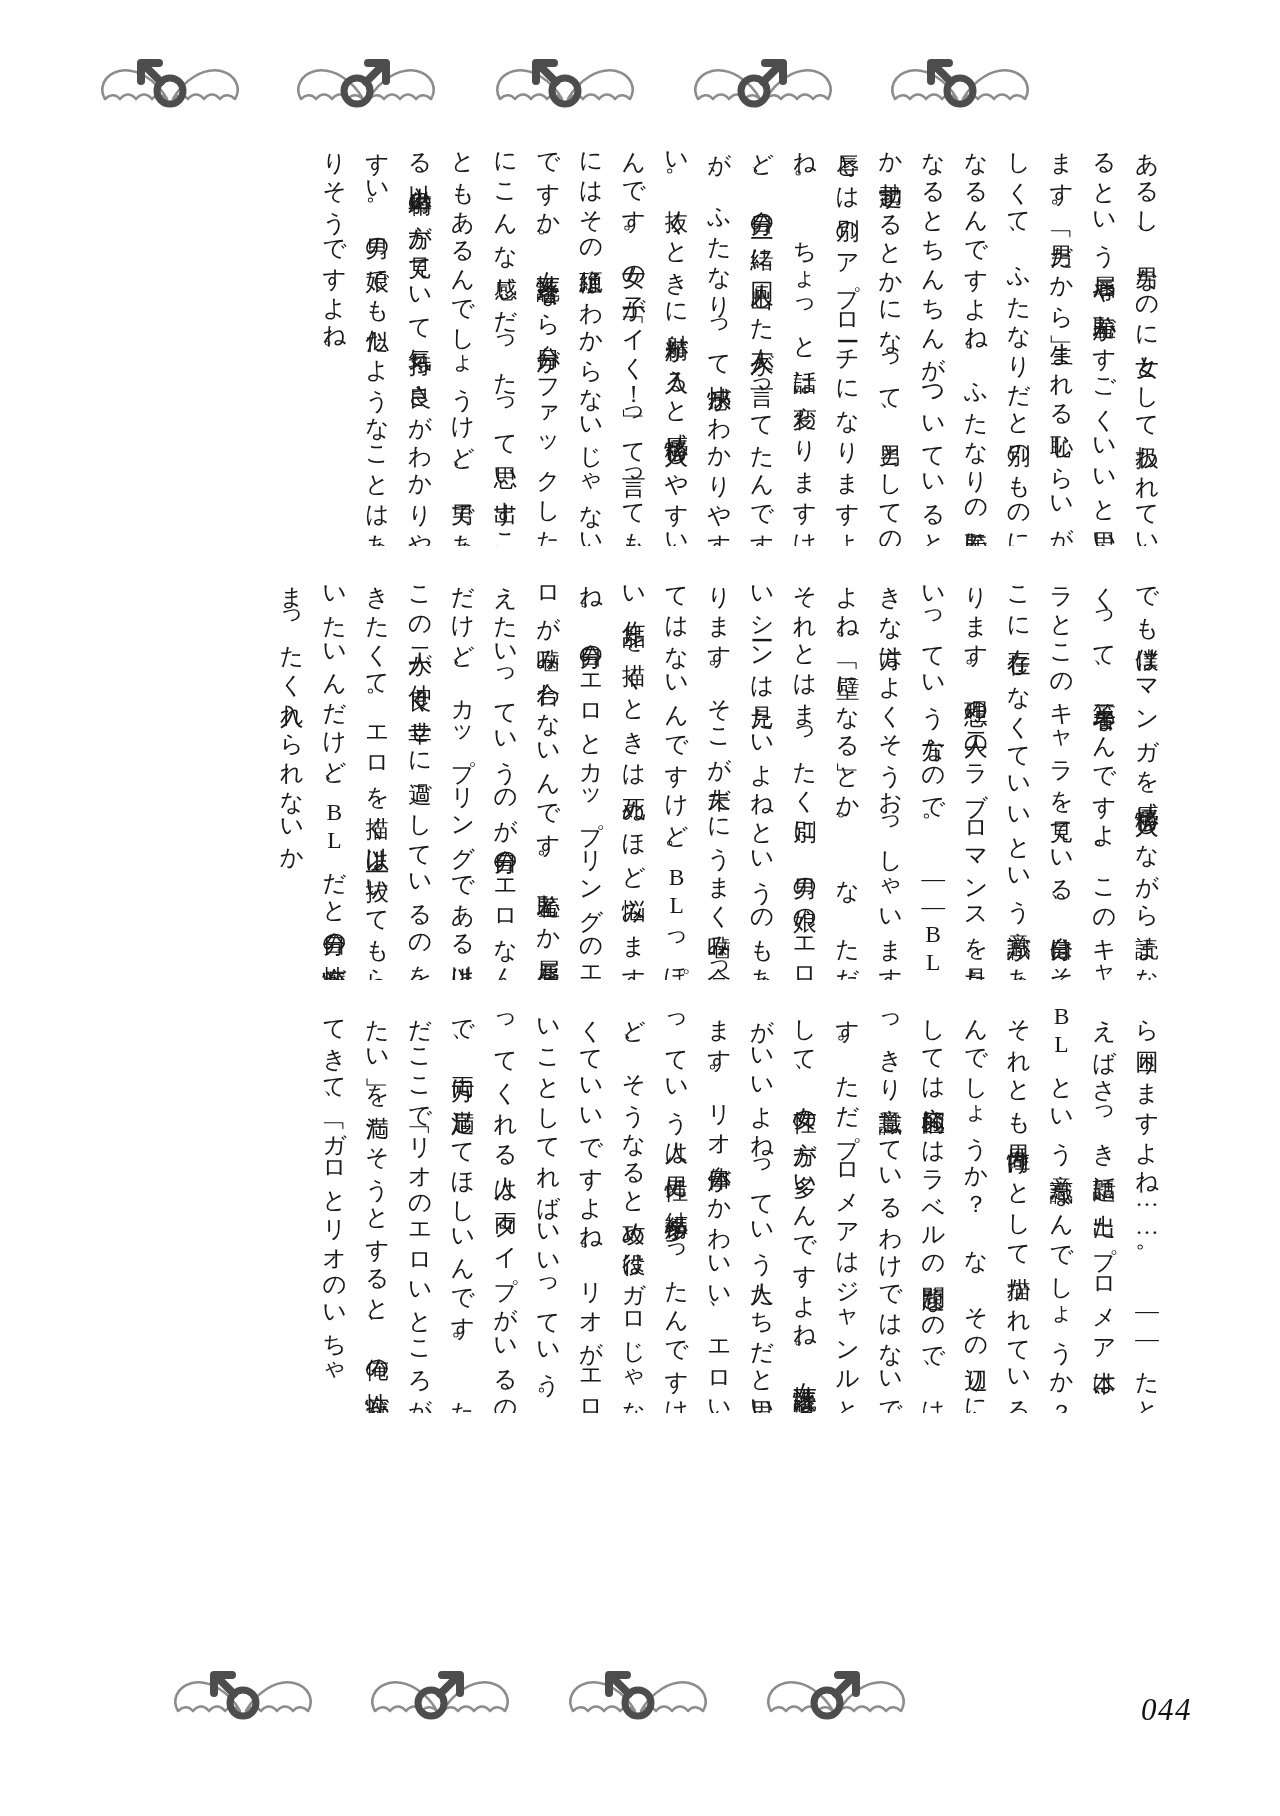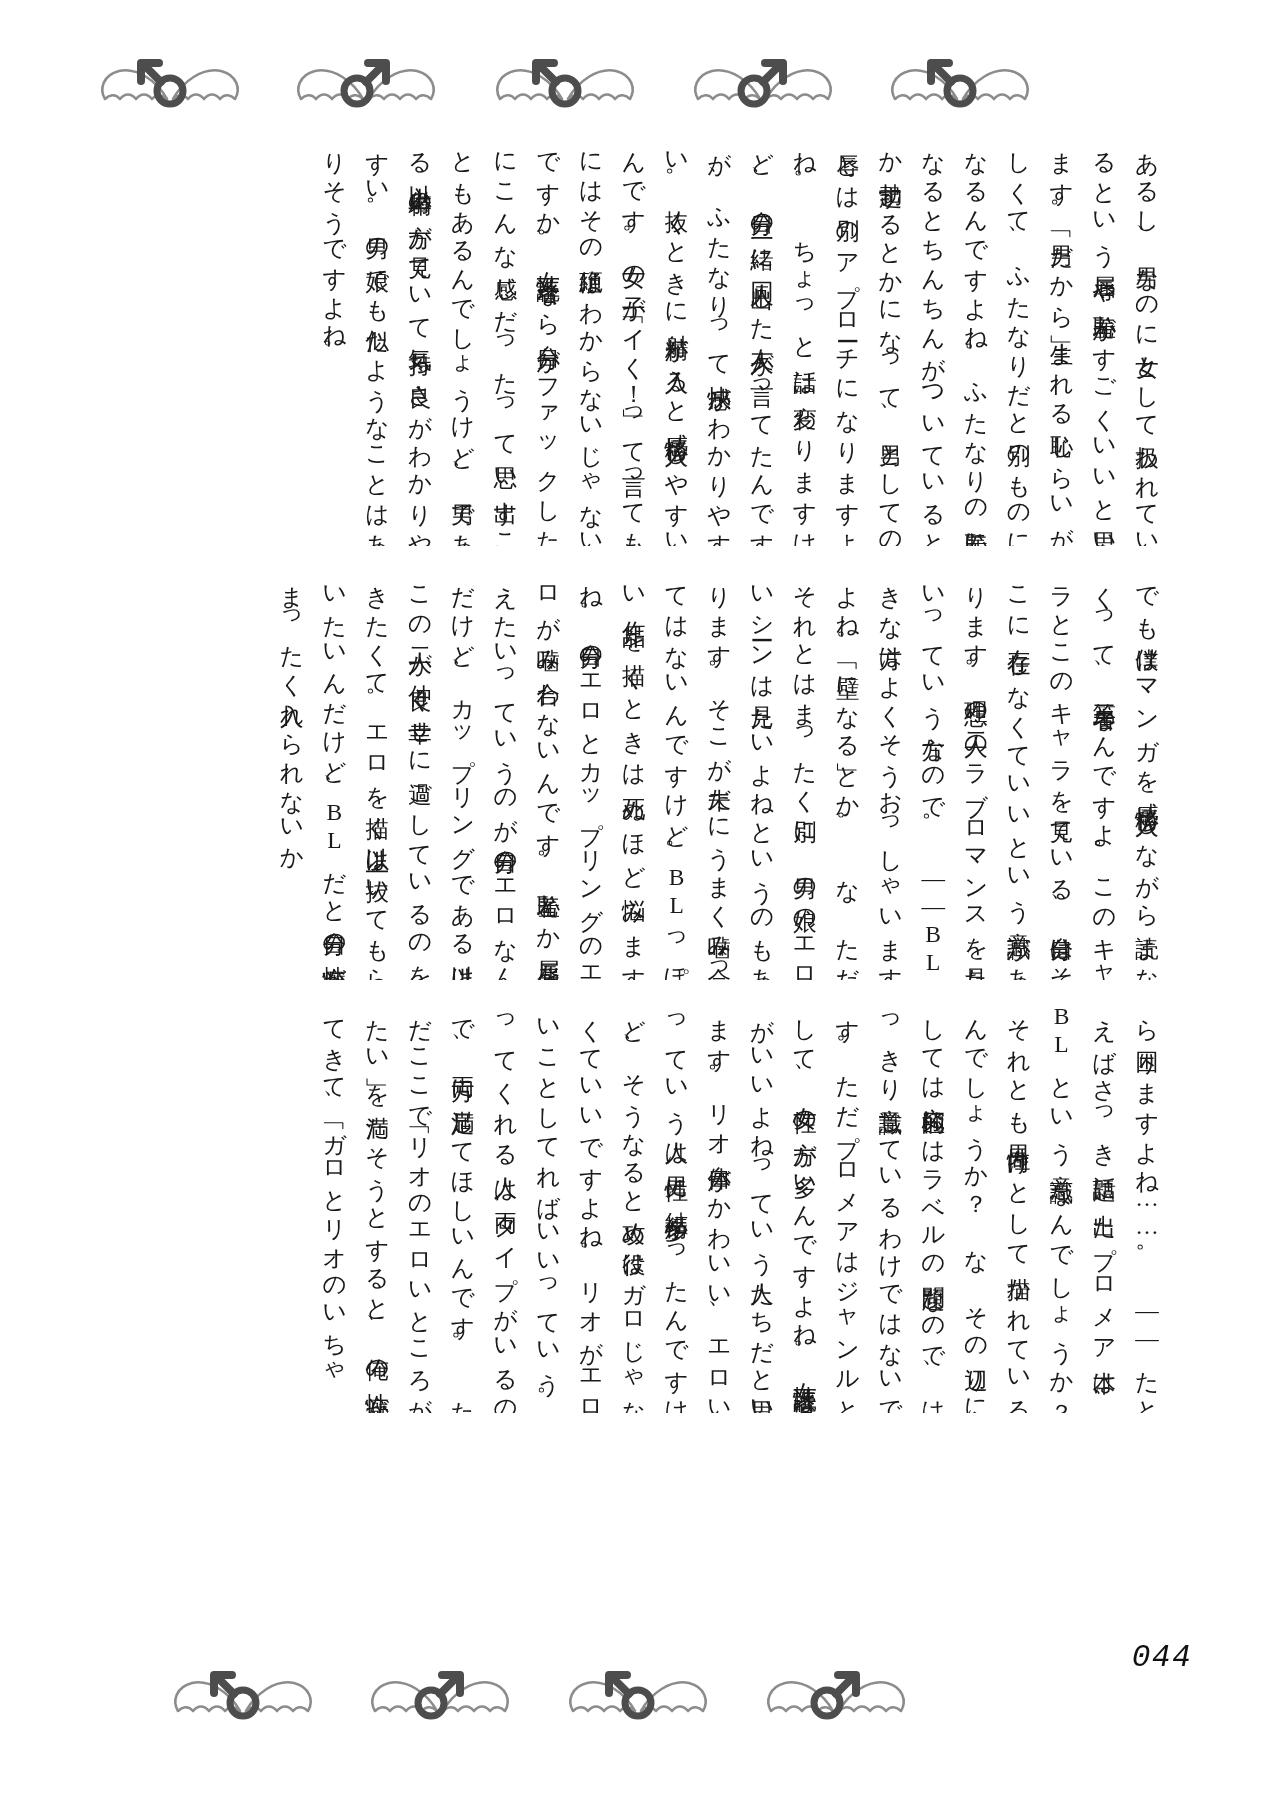--- a/index.html
+++ b/index.html
@@ -70,22 +70,22 @@
     top: 1003px;
     right: 112px;
     height: 410px;
     width: 1000px;
   }
 
   
   .page-number {
     position: absolute;
     right: 88px;
-    top: 1640px;
-    font-family: Liberation Mono, monospace;
+    top: 1692px;
+    font-family: Liberation Serif, serif;
     font-style: italic;
     font-size: 31px;
     letter-spacing: 1.5px;
     color: #111111;
   }
 </style>
 </head>
 <body>
 
 <div class="page">

